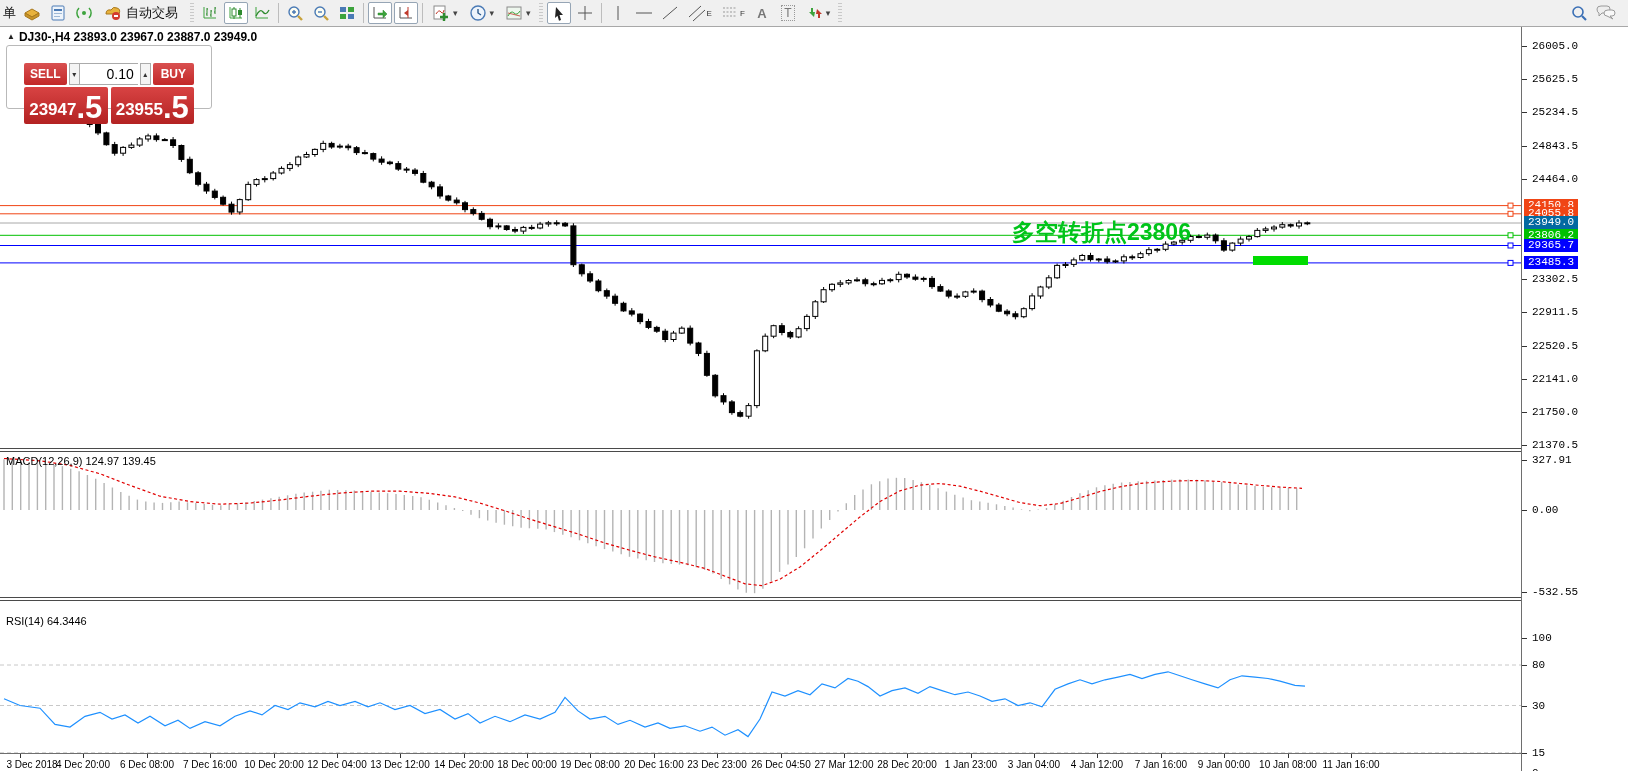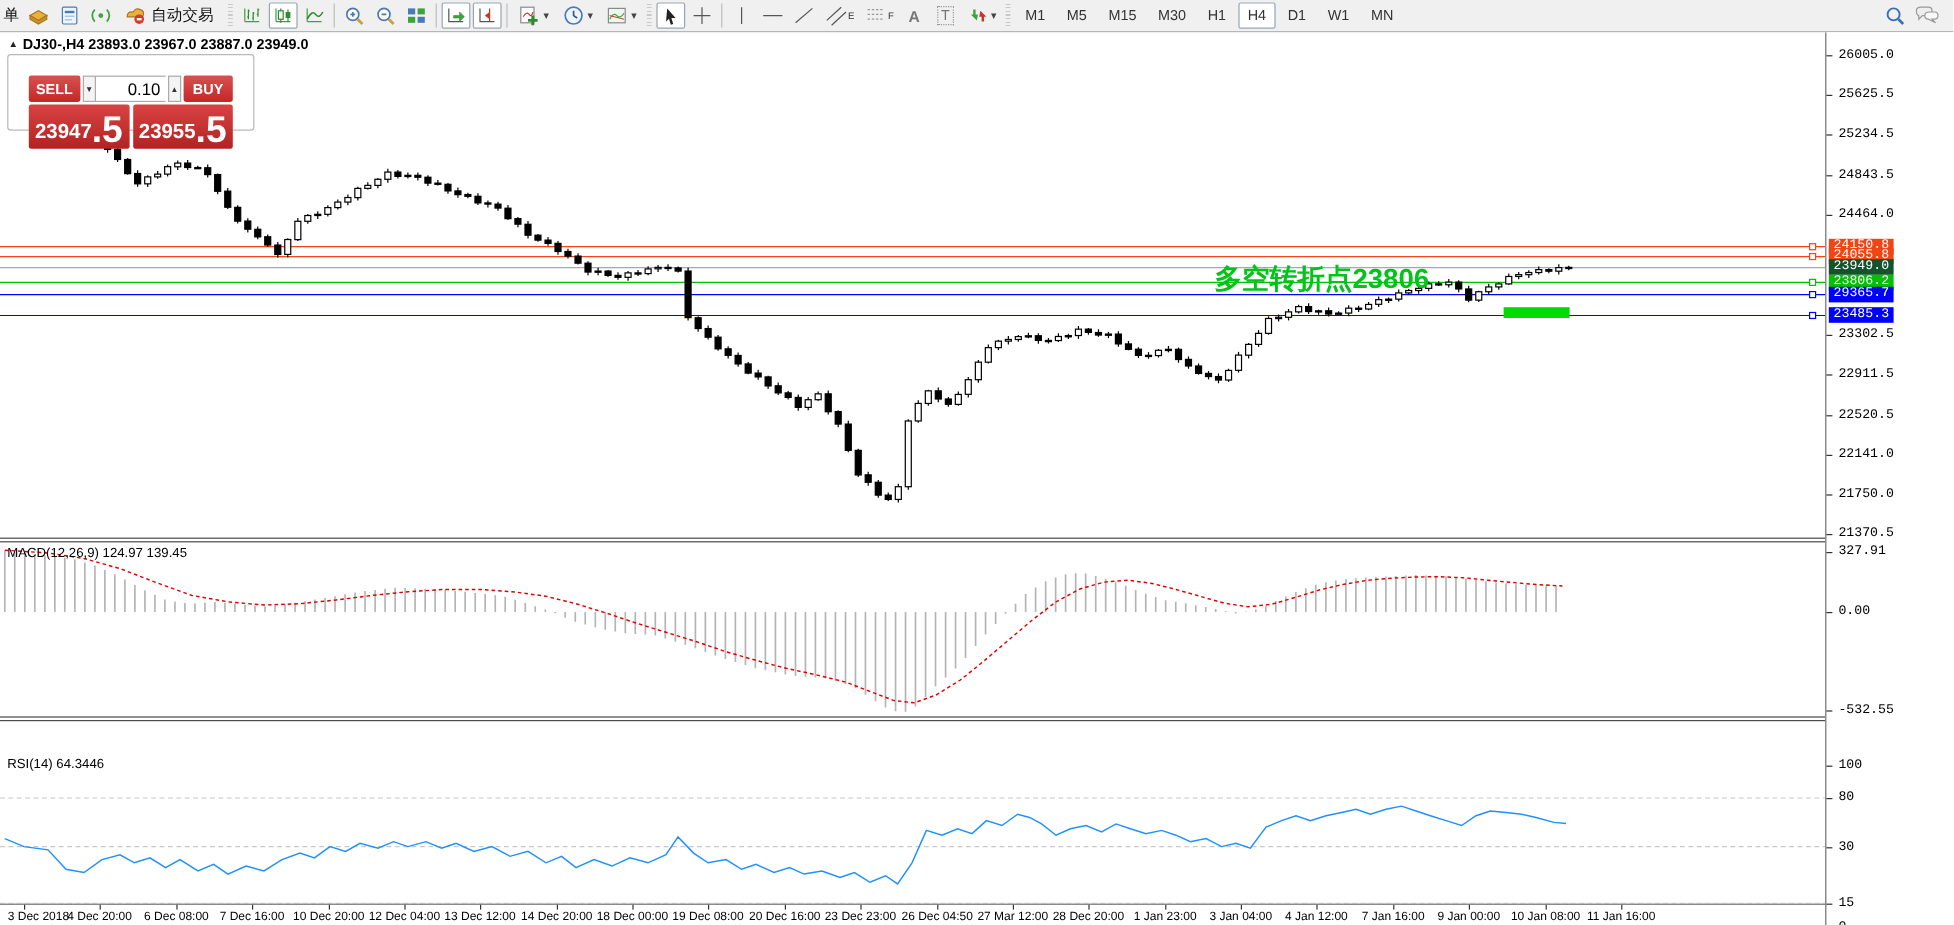--- a/index.html
+++ b/index.html
@@ -220,31 +220,20 @@
       <span style="font-size:12px;color:#777;border:1px dotted #999;padding:0 2px;">T</span>
     </div>
     <div class="tb-btn" style="width:auto;padding:0 3px;">
       <svg width="18" height="18" viewBox="0 0 18 18">
           <path d="M4 4 L9 9 L7 9 L7 13 L5 13 L5 9 L3 9 Z" fill="#3da33d" transform="rotate(180 6 8.5)"></path>
           <path d="M11 5 L16 10 L14 10 L14 14 L12 14 L12 10 L10 10 Z" fill="#c0392b"></path>
         </svg>
       <span class="caret">▾</span>
     </div>
     <div class="tb-grip"></div>
-    <div id="tf-group" style="display:flex;align-items:center;">
-        <div class="tf-btn">M1</div>
-        <div class="tf-btn">M5</div>
-        <div class="tf-btn">M15</div>
-        <div class="tf-btn">M30</div>
-        <div class="tf-btn">H1</div>
-        <div class="tf-btn active">H4</div>
-        <div class="tf-btn">D1</div>
-        <div class="tf-btn">W1</div>
-        <div class="tf-btn">MN</div>
-      </div>
     <div id="toolbar-right">
       <div class="tb-btn">
         <svg width="20" height="19" viewBox="0 0 20 19">
             <circle cx="9" cy="8" r="5" fill="none" stroke="#3a6fb5" stroke-width="1.6"></circle>
             <path d="M13 12 L17 16" stroke="#3a6fb5" stroke-width="2.2"></path>
           </svg>
       </div>
       <div class="tb-btn">
         <svg width="24" height="19" viewBox="0 0 24 19">
             <path d="M3 5 Q3 2 7 2 H13 Q16 2 16 5 Q16 9 12 9 H8 L5 12 V9 Q3 8.5 3 5 Z" fill="#eee" stroke="#9a9a9a"></path>
@@ -753,21 +742,21 @@
         <line x1="1246.7" y1="59" x2="1246.7" y2="34.3" stroke="#b4b4b4" stroke-width="1.4"></line>
         <line x1="1255.0" y1="59" x2="1255.0" y2="35.1" stroke="#b4b4b4" stroke-width="1.4"></line>
         <line x1="1263.3" y1="59" x2="1263.3" y2="35.8" stroke="#b4b4b4" stroke-width="1.4"></line>
         <line x1="1271.7" y1="59" x2="1271.7" y2="36.2" stroke="#b4b4b4" stroke-width="1.4"></line>
         <line x1="1280.0" y1="59" x2="1280.0" y2="36.7" stroke="#b4b4b4" stroke-width="1.4"></line>
         <line x1="1288.4" y1="59" x2="1288.4" y2="37.0" stroke="#b4b4b4" stroke-width="1.4"></line>
         <line x1="1296.7" y1="59" x2="1296.7" y2="37.4" stroke="#b4b4b4" stroke-width="1.4"></line>
         <polyline points="4,7.5 40,9.8 70,14.4 100,22.8 130,34.4 160,45.2 190,50.5 220,53.2 250,52.1 280,49.0 310,45.2 340,42.1 370,40.2 400,40.2 430,42.4 455,45.9 480,52.1 505,59.8 530,68.2 555,75.9 580,83.6 605,92.1 630,99.3 655,105.9 680,111.3 705,117.5 725,125.2 745,132.8 762,134.7 780,128.2 800,115.9 820,99.8 840,82.8 860,65.9 880,50.5 900,39.8 920,34.1 940,32.5 960,35.2 980,40.2 1000,45.9 1020,51.6 1040,54.7 1060,52.5 1080,46.7 1100,40.5 1120,35.9 1140,32.5 1160,30.8 1180,29.8 1200,29.6 1220,30.5 1240,32.5 1260,34.4 1280,36.1 1302,37.3" fill="none" stroke="#e00000" stroke-width="1.2" stroke-dasharray="3 2.5"></polyline>
       </svg>
     <div class="pane-sep" style="top:570px"></div>
-    <div class="ind-header" style="top:604px">RSI(14) 64.3446</div>
+    <div class="ind-header" style="top:588px">RSI(14) 64.3446</div>
     <svg id="rsi-svg" class="pane">
         <line x1="0" y1="65.0" x2="1521" y2="65.0" stroke="#c8c8c8" stroke-width="1" stroke-dasharray="4 3"></line>
         <line x1="0" y1="105.5" x2="1521" y2="105.5" stroke="#c8c8c8" stroke-width="1" stroke-dasharray="4 3"></line>
         <line x1="0" y1="152.8" x2="1521" y2="152.8" stroke="#c8c8c8" stroke-width="1" stroke-dasharray="4 3"></line>
         <polyline points="4,98.8 20,105.5 40,108.2 55,124.4 70,127.1 85,116.3 100,112.3 112,119.0 125,114.9 138,123.0 150,116.3 165,125.8 178,120.3 190,128.4 205,121.7 220,125.8 235,116.3 250,110.9 262,114.9 275,105.5 288,109.5 300,102.8 315,106.8 328,101.4 340,105.5 355,101.4 368,106.8 380,102.8 395,109.5 410,105.5 425,113.6 440,109.5 455,119.0 468,113.6 480,123.0 495,116.3 510,121.7 525,114.9 540,119.0 555,112.3 565,97.4 578,110.9 590,119.0 605,116.3 618,124.4 630,120.3 645,127.1 658,123.0 670,128.4 685,125.8 700,131.2 712,127.1 725,135.2 738,129.8 748,136.6 760,119.0 772,92.0 785,96.0 798,90.6 810,94.7 822,83.9 835,87.9 848,78.5 858,81.2 868,86.6 880,96.0 892,90.6 905,87.9 918,93.3 930,86.6 942,90.6 955,94.7 968,92.0 980,96.0 992,101.4 1005,98.8 1018,105.5 1030,102.8 1042,106.8 1055,89.3 1068,83.9 1080,79.8 1092,83.9 1105,79.8 1118,77.1 1130,74.4 1142,78.5 1155,74.4 1168,71.8 1180,75.8 1192,79.8 1205,83.9 1218,87.9 1230,79.8 1242,75.8 1255,77.1 1268,78.5 1280,81.2 1295,85.3 1305,86.2" fill="none" stroke="#1e90ff" stroke-width="1.2"></polyline>
       </svg>
     <div id="time-axis">
         <div class="t-tick" style="left:20px"></div>
         <div class="t-lbl" style="left:32px">3 Dec 2018</div>
         <div class="t-tick" style="left:83px"></div>
@@ -846,19 +835,19 @@
         <div class="ax-lbl" style="top:605px">100</div>
         <div class="ax-tick" style="top:638px"></div>
         <div class="ax-lbl" style="top:632px">80</div>
         <div class="ax-tick" style="top:679px"></div>
         <div class="ax-lbl" style="top:673px">30</div>
         <div class="ax-tick" style="top:726px"></div>
         <div class="ax-lbl" style="top:720px">15</div>
         <div class="ax-lbl" style="top:740px">0</div>
         <div class="lvl-lbl" style="top:172px;background:#f04515">24150.8</div>
         <div class="lvl-lbl" style="top:180px;background:#f04515">24055.8</div>
-        <div class="lvl-lbl" style="top:189px;background:#14532d">23949.0</div>
+        <div class="lvl-lbl" style="top:189px;background:#0369a1">23949.0</div>
         <div class="lvl-lbl" style="top:202px;background:#00c000">23806.2</div>
         <div class="lvl-lbl" style="top:212px;background:#0000ff">29365.7</div>
         <div class="lvl-lbl" style="top:229px;background:#0000ff">23485.3</div>
       </div>
   </div>
 </div>
 
 </body></html>

